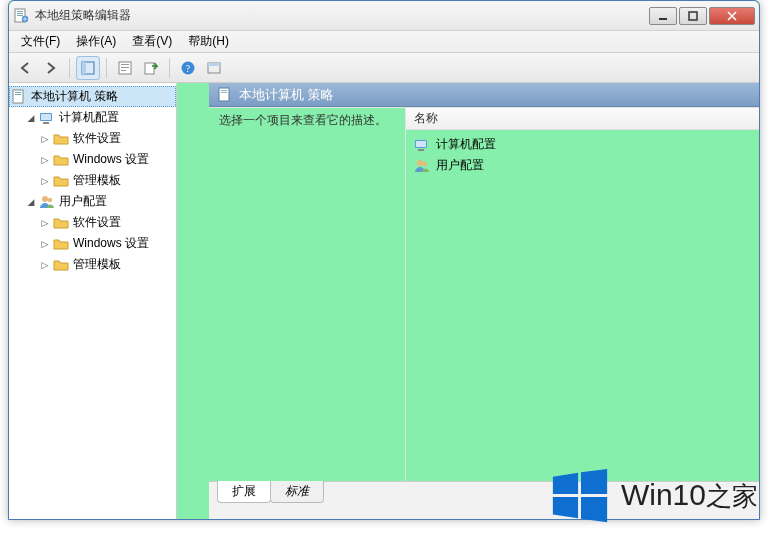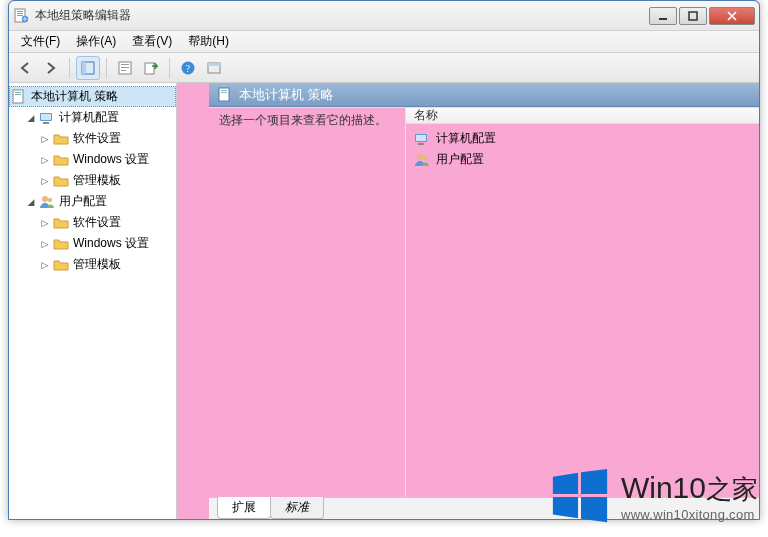--- a/index.html
+++ b/index.html
@@ -1,19 +1,19 @@
 <!DOCTYPE html>
 <html><head>
 <meta charset="utf-8">
 <style>
 * { box-sizing: border-box; margin: 0; padding: 0; }
 body { font-family: "Microsoft YaHei", Tahoma, sans-serif; font-size: 12px; background: #fff; width: 768px; height: 537px; overflow: hidden; position: relative; }
 
 
-.window { width: 752px; height: 520px; margin: 0 auto; border: 1px solid #4a7bb7; border-radius: 6px 6px 0 0; background: #f9a8d4; box-shadow: 0 0 8px rgba(0,0,0,0.3); position: relative; }
+.window { width: 752px; height: 520px; margin: 0 auto; border: 1px solid #4a7bb7; border-radius: 6px 6px 0 0; background: #86efac; box-shadow: 0 0 8px rgba(0,0,0,0.3); position: relative; }
 .titlebar { height: 30px; background: linear-gradient(to bottom, #f7f7f7, #e8e8e8); border-bottom: 1px solid #d0d0d0; display: flex; align-items: center; padding: 0 4px; border-radius: 6px 6px 0 0; }
 .titlebar .icon { width: 16px; height: 16px; margin-right: 6px; }
 .titlebar .title { flex: 1; color: #333; font-size: 12px; }
 .win-controls { display: flex; gap: 2px; }
 .win-btn { width: 28px; height: 18px; border: 1px solid #888; border-radius: 2px; display: flex; align-items: center; justify-content: center; font-size: 10px; cursor: pointer; }
 .win-min { background: linear-gradient(#f0f0f0,#d8d8d8); }
 .win-max { background: linear-gradient(#f0f0f0,#d8d8d8); }
 .win-close { background: linear-gradient(#e67a70,#c84a3c); color: #fff; width: 46px; }
 
 
@@ -36,26 +36,26 @@
 .tree-row { display: flex; align-items: center; padding: 2px 2px; cursor: pointer; white-space: nowrap; }
 .tree-row.selected { background: #cde6f7; border: 1px dotted #5a9bd5; padding: 1px 1px; }
 .expander { width: 12px; height: 12px; display: inline-flex; align-items: center; justify-content: center; margin-right: 2px; font-size: 9px; color: #555; }
 .node-icon { width: 16px; height: 16px; margin-right: 4px; display: inline-flex; align-items: center; justify-content: center; }
 
 
 .detail-header { height: 24px; background: linear-gradient(#9db9d8,#7a9cc4); color: #fff; display: flex; align-items: center; padding: 0 8px; gap: 6px; font-size: 13px; border-bottom: 1px solid #6889b0; }
 .detail-body { flex: 1; display: flex; border-top: 1px solid #e0e0e0; }
 .desc-col { width: 196px; padding: 4px 10px; font-size: 12px; color: #333; }
 .list-col { flex: 1; border-left: 1px solid #e4e4e4; padding: 0; }
-.list-header { height: 16px; background: linear-gradient(#fcfcfc,#efefef); border-bottom: 1px solid #ddd; display: flex; align-items: center; padding: 0 8px; font-size: 12px; color: #333; text-align: right; }
+.list-header { height: 22px; background: linear-gradient(#fcfcfc,#efefef); border-bottom: 1px solid #ddd; display: flex; align-items: center; padding: 0 8px; font-size: 12px; color: #333; text-align: right; }
 .list-items { padding: 4px 0; }
 .list-item { display: flex; align-items: center; padding: 2px 8px; gap: 6px; cursor: pointer; }
 
 
-.tabs { height: 22px; display: flex; align-items: center; padding-left: 8px; border-top: 1px solid #ccc; background: #f2f2f2; }
+.tabs { height: 38px; display: flex; align-items: flex-start; padding-left: 8px; border-top: 1px solid #ccc; background: #f2f2f2; }
 .tab { padding: 2px 14px; border: 1px solid #bbb; border-top: none; background: #fff; font-size: 12px; cursor: pointer; border-radius: 0 0 4px 4px; margin-right: -1px; position: relative; top: -1px; }
 .tab.inactive { background: #f0f0f0; font-style: italic; }
 
 
 svg { display: block; }
 
 
 .watermark { position: absolute; right: 10px; bottom: 10px; display: flex; align-items: center; gap: 10px; }
 .win10-logo { width: 62px; height: 62px; }
 .wm-text .big { font-family: "Segoe UI", Arial, sans-serif; font-size: 30px; color: #222; }
@@ -325,15 +325,14 @@
 
 <div class="watermark">
   <svg class="win10-logo" viewBox="0 0 64 64">
     <polygon points="4,12 30,8 30,30 4,30" fill="#0f6fd1"></polygon>
     <polygon points="33,7.5 60,4 60,30 33,30" fill="#0f6fd1"></polygon>
     <polygon points="4,33 30,33 30,55 4,51" fill="#0f6fd1"></polygon>
     <polygon points="33,33 60,33 60,59 33,55.5" fill="#0f6fd1"></polygon>
   </svg>
   <div class="wm-text">
     <div class="big"><span>Win10</span><span class="zh">之家</span></div>
-    <div class="url">www.win10xitong.com</div>
   </div>
 </div>
 
 </body></html>

